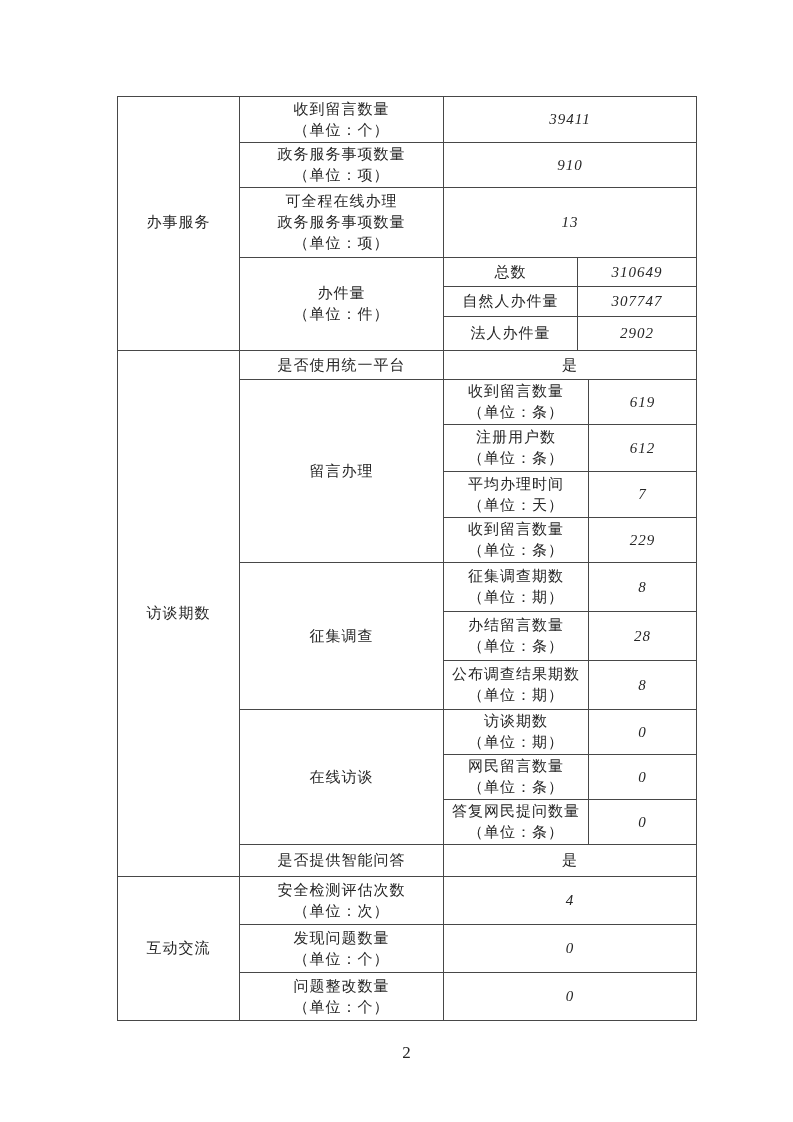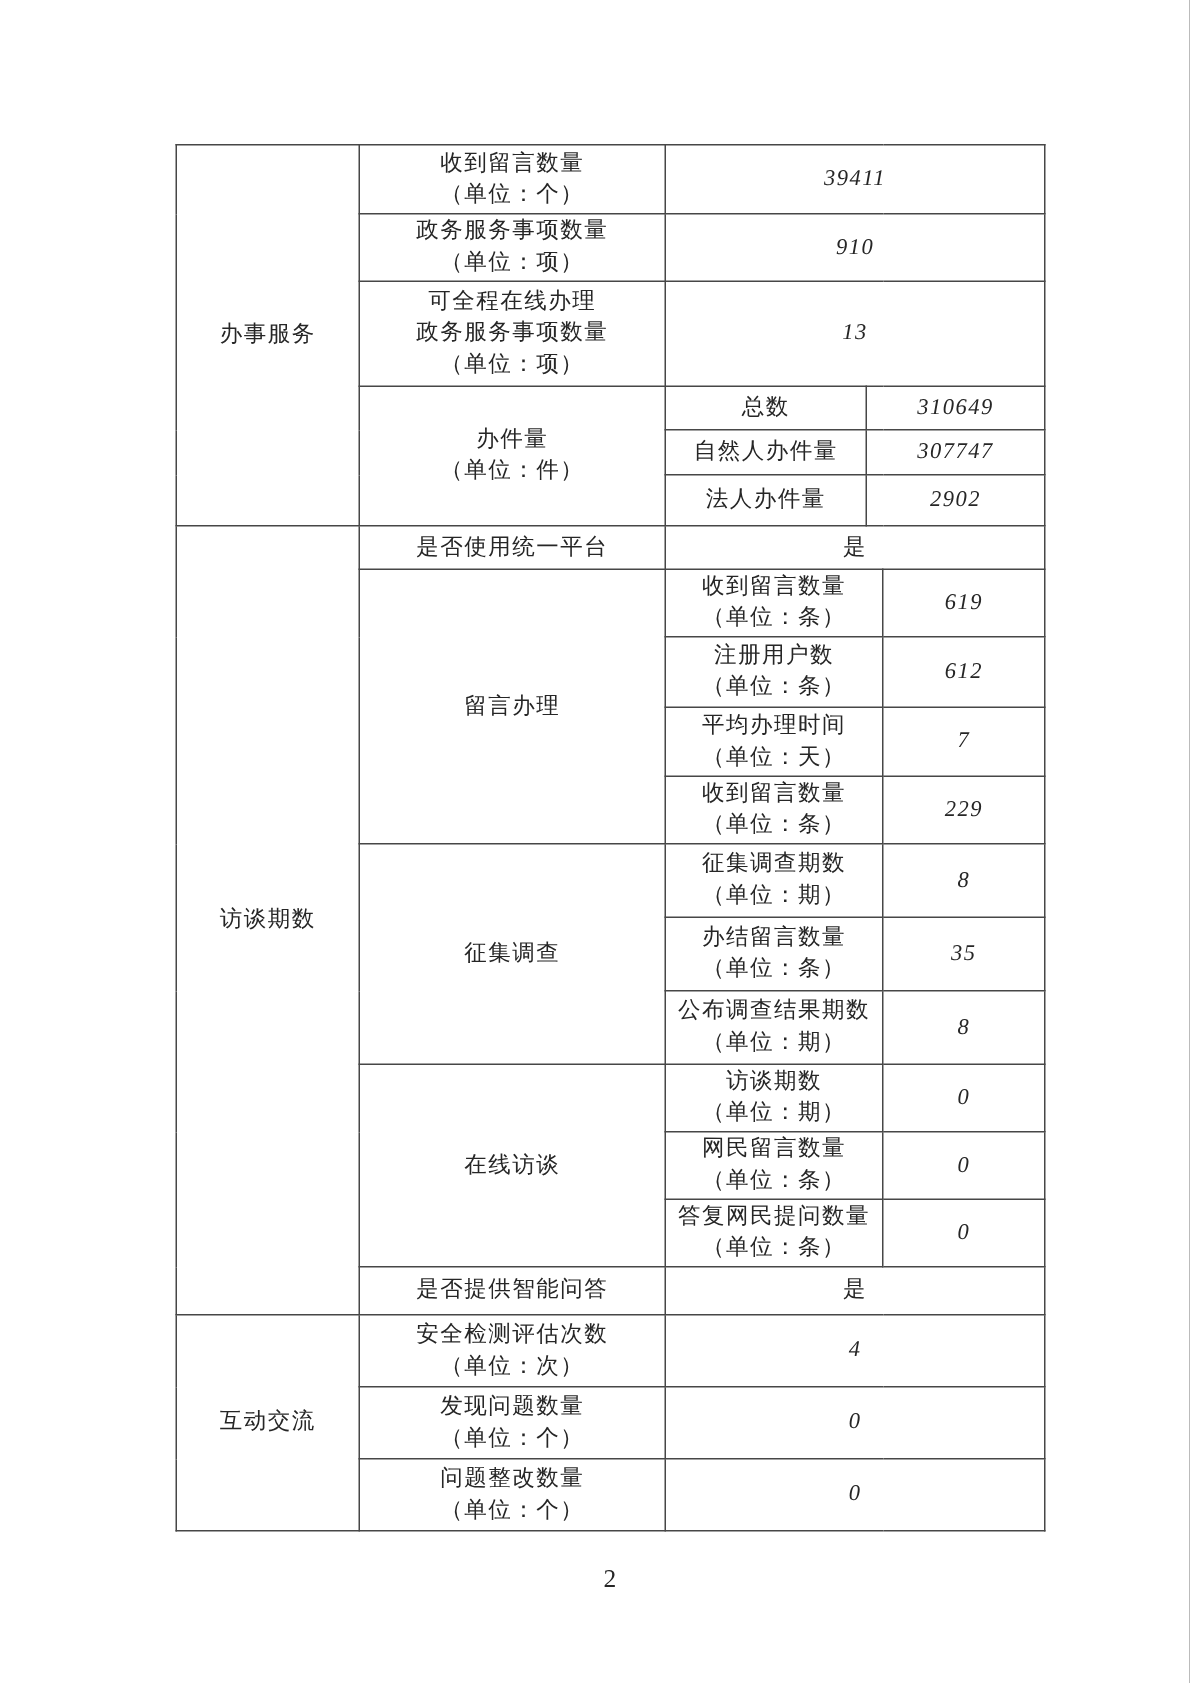--- a/index.html
+++ b/index.html
@@ -148,21 +148,21 @@
           <div>征集调查期数</div>
           <div>（单位：期）</div>
         </td>
         <td class="num">8</td>
       </tr>
       <tr style="height:49px">
         <td colspan="2">
           <div>办结留言数量</div>
           <div>（单位：条）</div>
         </td>
-        <td class="num">35</td>
+        <td class="num">28</td>
       </tr>
       <tr style="height:49px">
         <td colspan="2">
           <div>公布调查结果期数</div>
           <div>（单位：期）</div>
         </td>
         <td class="num">8</td>
       </tr>
 
       <tr style="height:45px">

